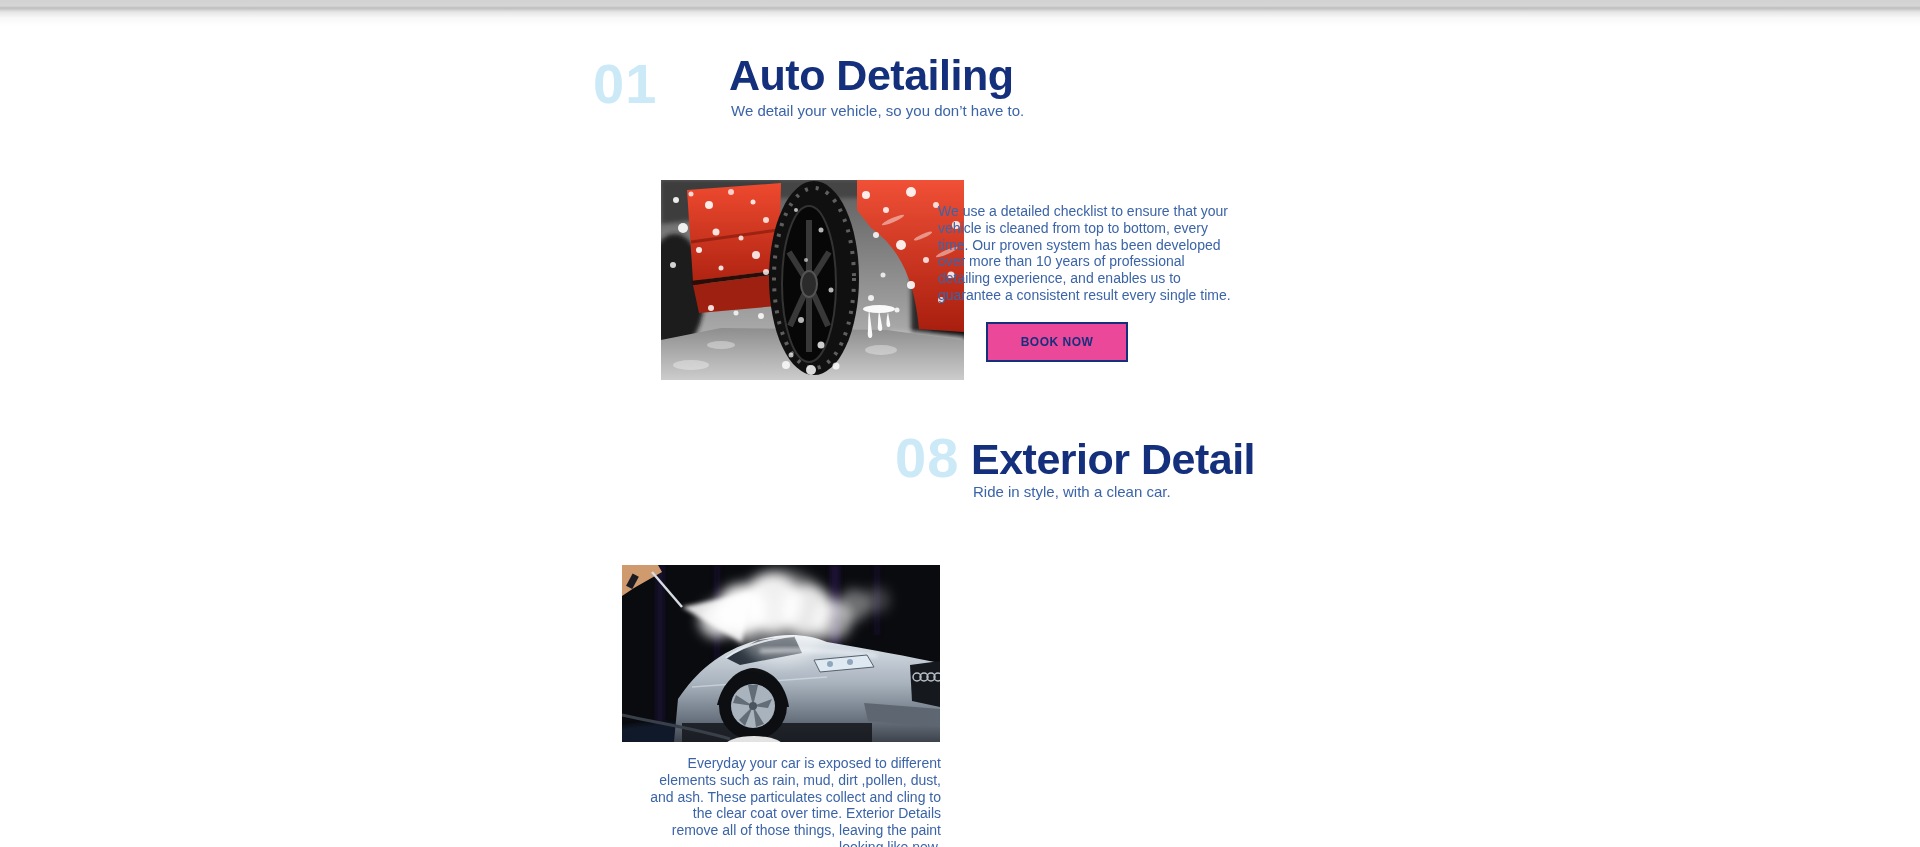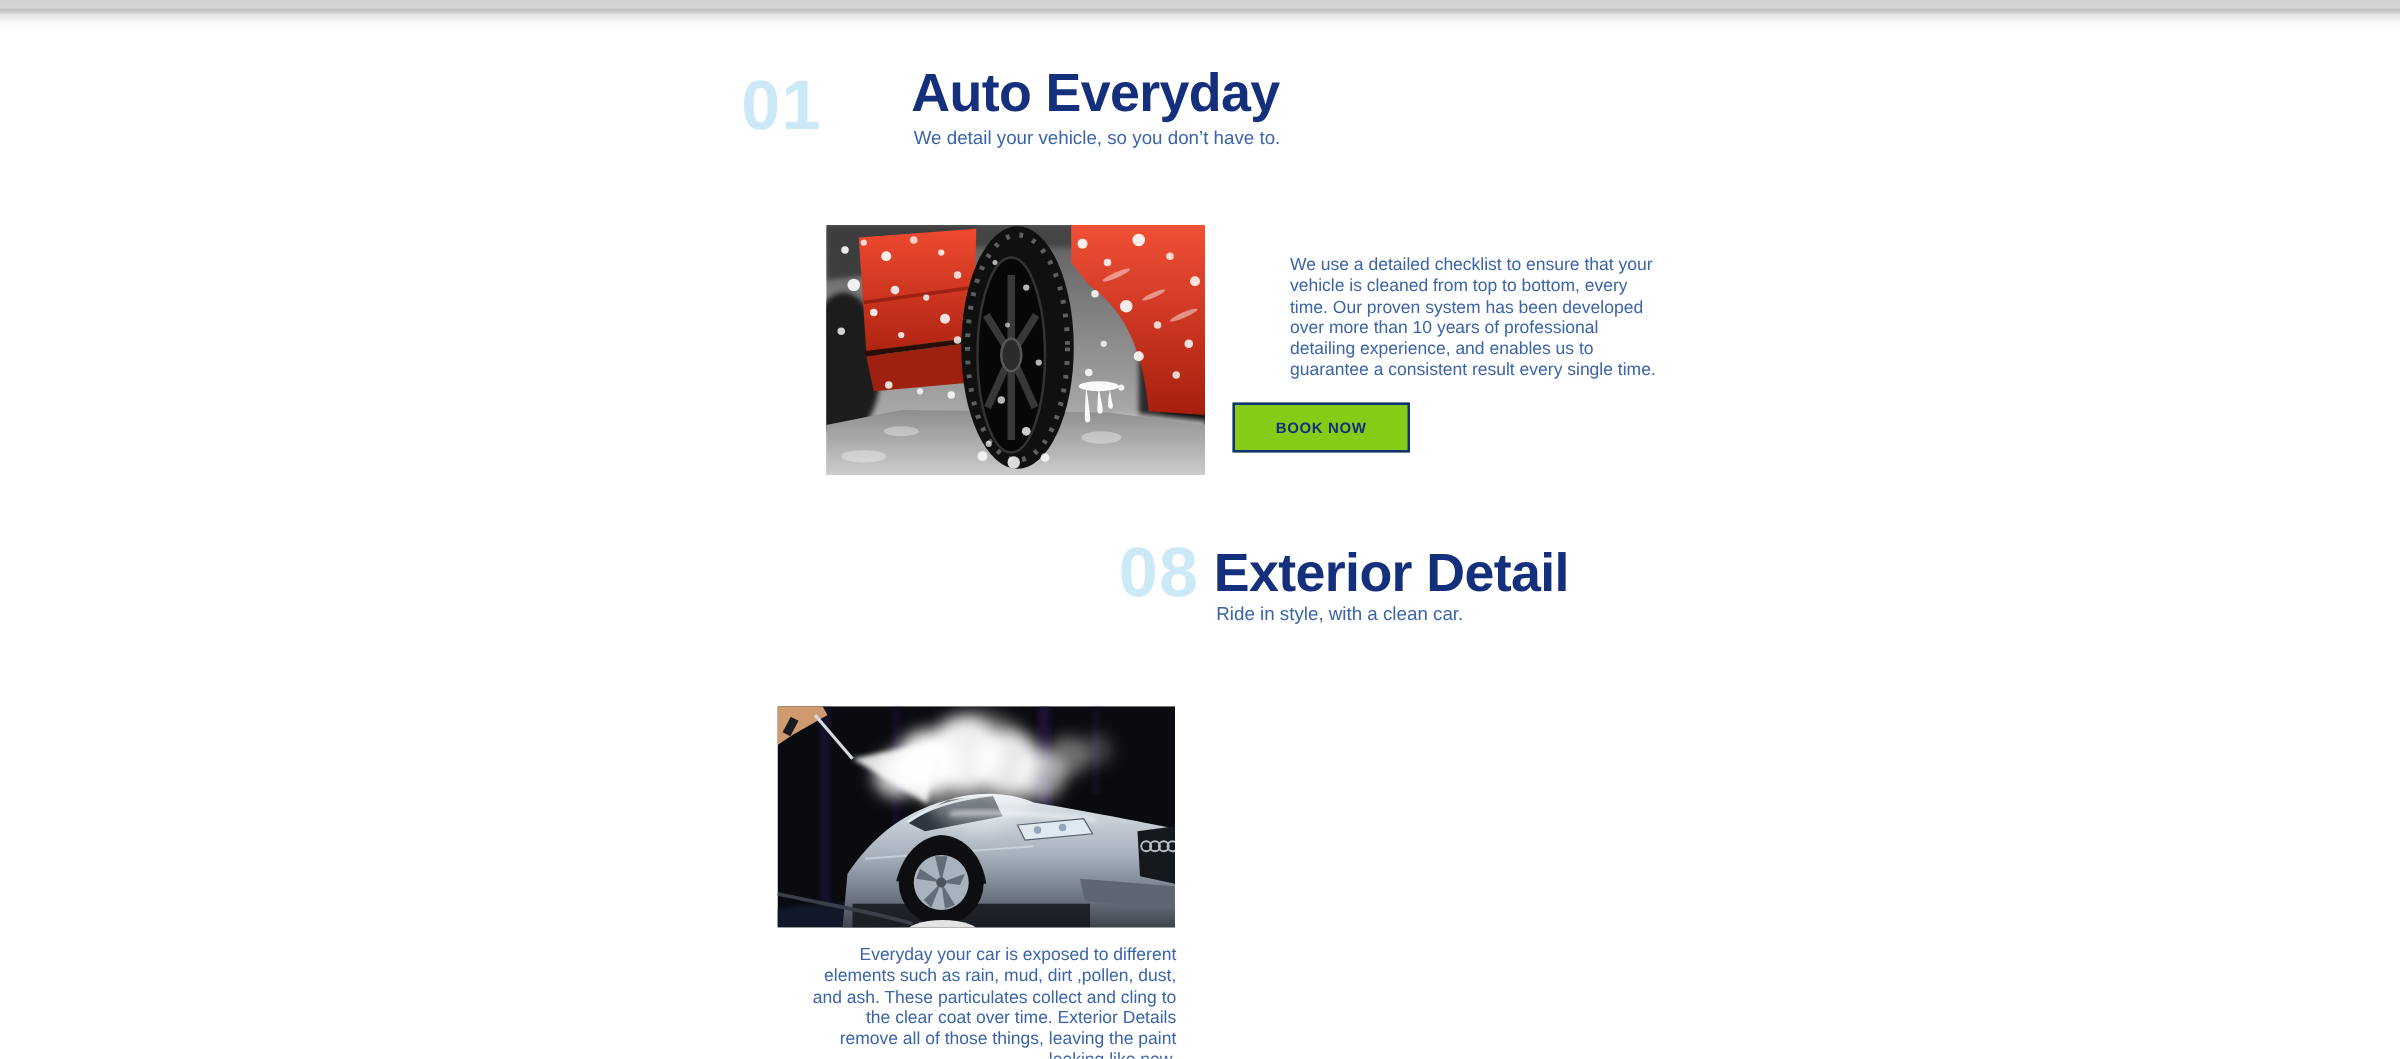--- a/index.html
+++ b/index.html
@@ -23,23 +23,23 @@
     color:var(--pale);letter-spacing:1px;}
   .title{position:absolute;font-weight:bold;font-size:43px;line-height:1.1;
     color:var(--navy);letter-spacing:-0.5px;}
   .subtitle{position:absolute;font-size:15px;line-height:1.3;color:var(--blue);}
   .bodytext{position:absolute;font-size:14px;line-height:16.8px;color:var(--blue);}
 
   .num-1{left:593px;top:56px;}
   .title-1{left:729px;top:52px;}
   .subtitle-1{left:731px;top:101px;}
   .photo-1{position:absolute;left:661px;top:180px;width:303px;height:200px;}
-  .body-1{left:1032px;top:203px;width:300px;}
+  .body-1{left:938px;top:203px;width:300px;}
   .book-btn{position:absolute;left:986px;top:322px;width:142px;height:40px;
-    background:#84cc16;border:2px solid var(--navy);color:var(--navy);
+    background:#ec4899;border:2px solid var(--navy);color:var(--navy);
     font-family:"Liberation Sans",sans-serif;font-weight:bold;font-size:12px;
     letter-spacing:0.5px;display:flex;align-items:center;justify-content:center;
     cursor:pointer;}
 
   .num-2{left:895px;top:430px;}
   .title-2{left:971px;top:436px;}
   .subtitle-2{left:973px;top:482px;}
   .photo-2{position:absolute;left:622px;top:565px;width:318px;height:177px;}
   .body-2{left:645px;top:755px;width:296px;text-align:right;}
 
@@ -47,21 +47,21 @@
 </style>
 </head>
 <body>
 
 <div class="page">
 
   <div class="top-shadow"></div>
 
   <section>
     <div class="num num-1">01</div>
-    <h2 class="title title-1">Auto Everyday</h2>
+    <h2 class="title title-1">Auto Detailing</h2>
     <p class="subtitle subtitle-1">We detail your vehicle, so you don’t have to.</p>
 
     <figure class="photo-1" aria-label="red car wheel covered in soap suds during a wash">
       <svg viewBox="0 0 303 200" preserveAspectRatio="none">
         <defs>
           <linearGradient id="bg1" x1="0" y1="0" x2="0" y2="1">
             <stop offset="0" stop-color="#5d5d5d"></stop>
             <stop offset="0.5" stop-color="#8f8f8f"></stop>
             <stop offset="1" stop-color="#c2c2c2"></stop>
           </linearGradient>

